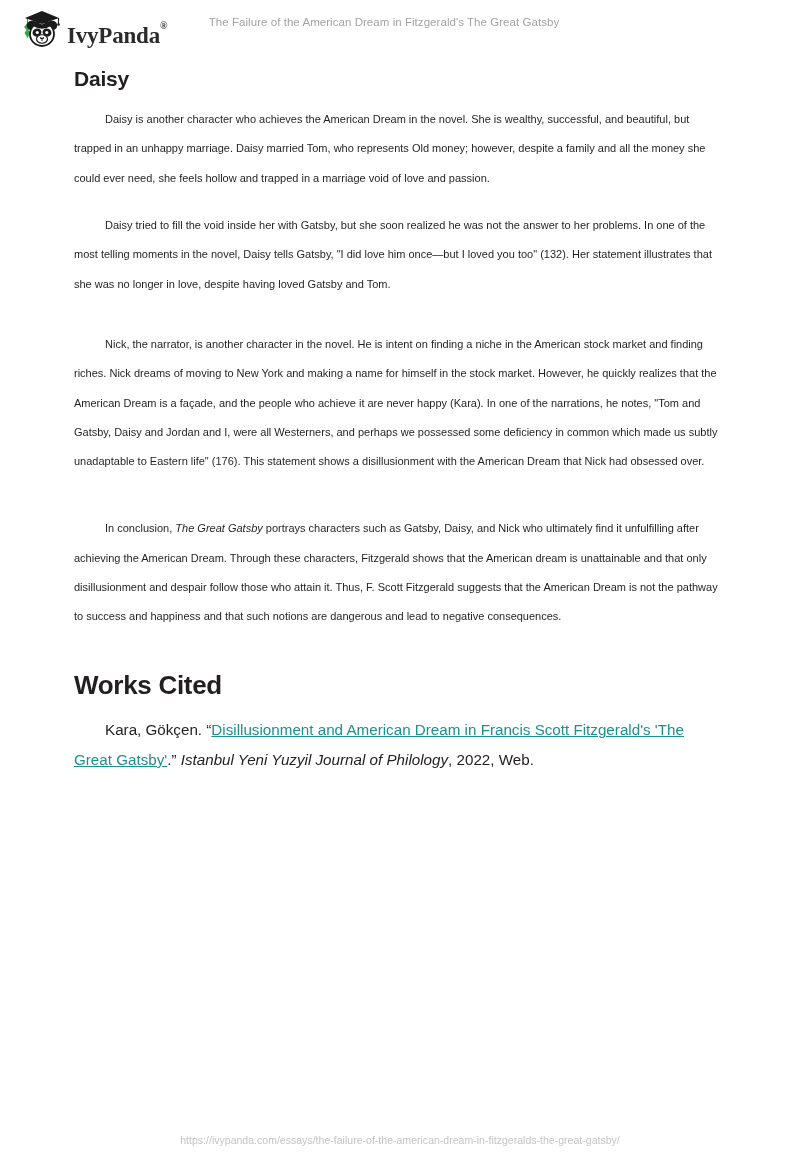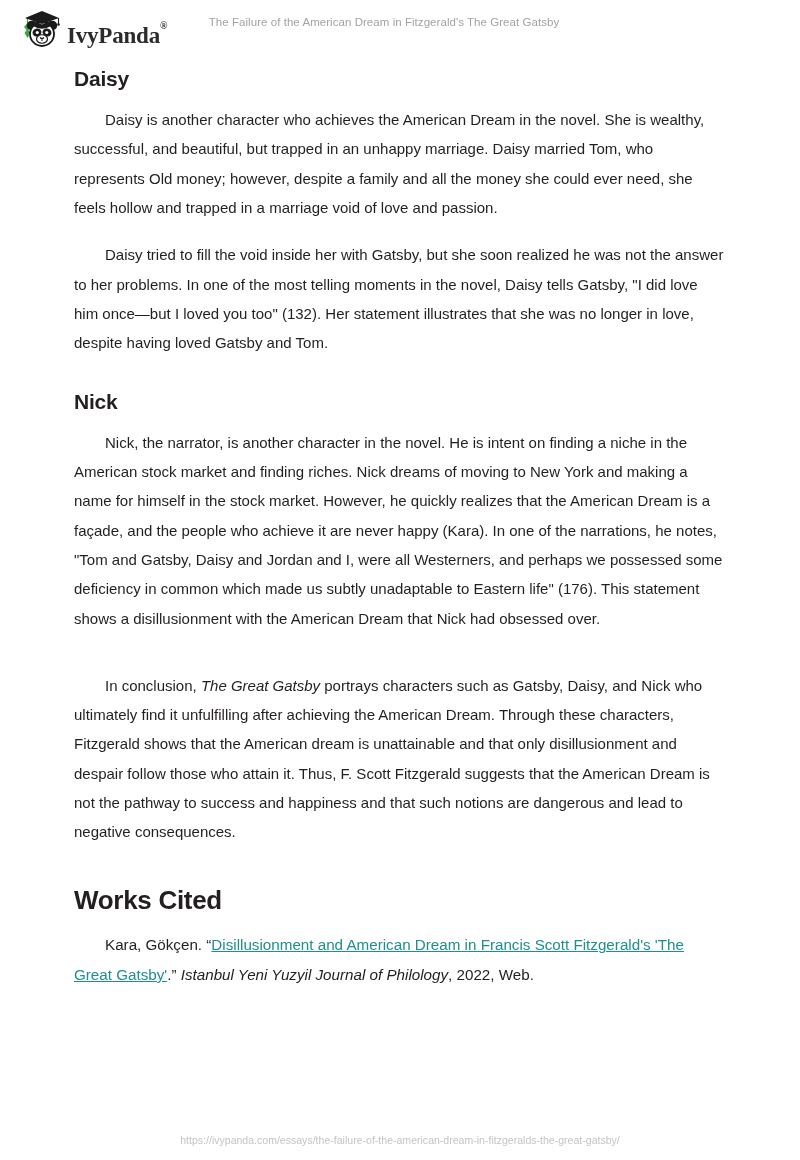--- a/index.html
+++ b/index.html
@@ -90,21 +90,21 @@
     line-height: 1.2;
     margin: 0 0 14px 0;
     color: #231f20;
     letter-spacing: -0.2px;
   }
   .block { margin: 0; }
   .block.gap-top-lg { margin-top: 31px; }
   .block.gap-top-xl { margin-top: 38px; }
 
   p.body-text {
-    font-size: 15px;
+    font-size: 11px;
     line-height: 29.3px;
     margin: 0 0 18px 0;
     text-indent: 31px;
     color: #231f20;
     text-align: left;
   }
   p.body-text:last-child { margin-bottom: 0; }
   p.citation {
     font-size: 15.2px;
     line-height: 29.3px;
@@ -179,21 +179,20 @@
 
 <div class="content">
 
   <section class="block">
     <h3 class="section-title">Daisy</h3>
     <p class="body-text">Daisy is another character who achieves the American Dream in the novel. She is wealthy, successful, and beautiful, but trapped in an unhappy marriage. Daisy married Tom, who represents Old money; however, despite a family and all the money she could ever need, she feels hollow and trapped in a marriage void of love and passion.</p>
     <p class="body-text">Daisy tried to fill the void inside her with Gatsby, but she soon realized he was not the answer to her problems. In one of the most telling moments in the novel, Daisy tells Gatsby, "I did love him once—but I loved you too" (132). Her statement illustrates that she was no longer in love, despite having loved Gatsby and Tom.</p>
   </section>
 
   <section class="block gap-top-lg">
-    <h3 class="section-title">Nick</h3>
     <p class="body-text">Nick, the narrator, is another character in the novel. He is intent on finding a niche in the American stock market and finding riches. Nick dreams of moving to New York and making a name for himself in the stock market. However, he quickly realizes that the American Dream is a façade, and the people who achieve it are never happy (Kara). In one of the narrations, he notes, "Tom and Gatsby, Daisy and Jordan and I, were all Westerners, and perhaps we possessed some deficiency in common which made us subtly unadaptable to Eastern life" (176). This statement shows a disillusionment with the American Dream that Nick had obsessed over.</p>
   </section>
 
   <section class="block gap-top-xl">
     <p class="body-text"><span>In conclusion, </span><em>The Great Gatsby</em><span> portrays characters such as Gatsby, Daisy, and Nick who ultimately find it unfulfilling after achieving the American Dream. Through these characters, Fitzgerald shows that the American dream is unattainable and that only disillusionment and despair follow those who attain it. Thus, F. Scott Fitzgerald suggests that the American Dream is not the pathway to success and happiness and that such notions are dangerous and lead to negative consequences.</span></p>
   </section>
 
   <section class="block gap-top-xl">
     <h2 class="section-title">Works Cited</h2>
     <p class="citation"><span>Kara, Gökçen. “</span><a class="ref-link" href="#">Disillusionment and American Dream in Francis Scott Fitzgerald's 'The Great Gatsby'</a><span>.” </span><em>Istanbul Yeni Yuzyil Journal of Philology</em><span>, 2022, Web.</span></p>

